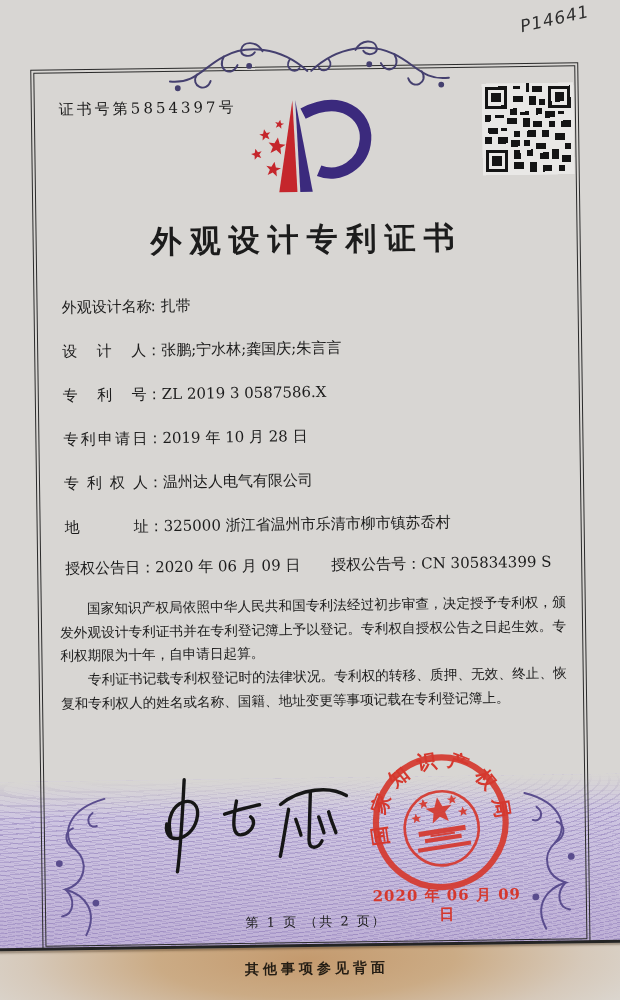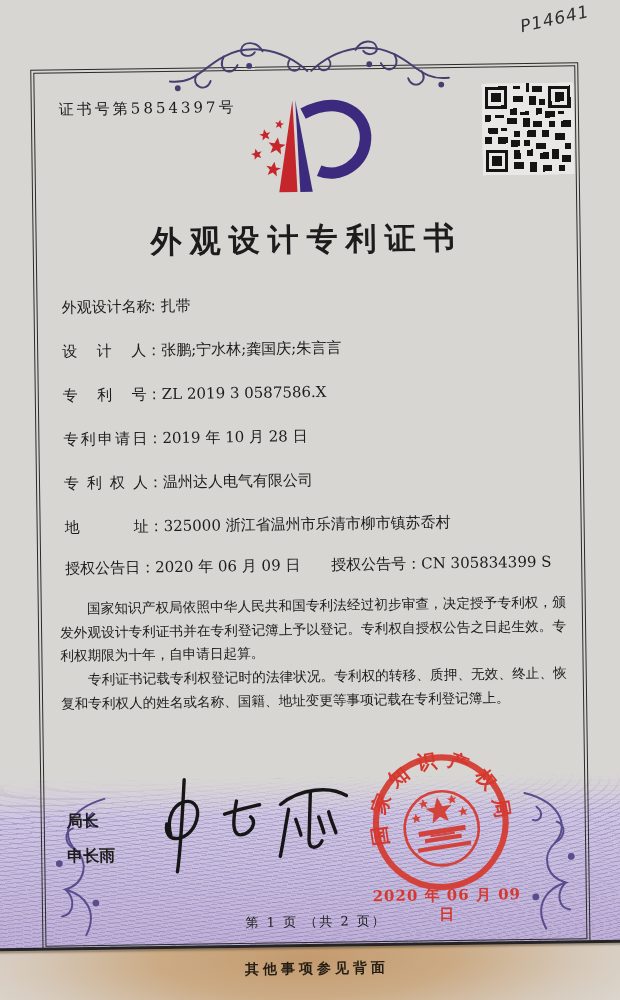--- a/index.html
+++ b/index.html
@@ -221,24 +221,20 @@
       <g stroke="#5a4d8e" fill="none" stroke-width="2" stroke-linecap="round">
         <path d="M60,6 C22,16 16,42 30,56 C44,69 40,90 20,96 C40,102 52,119 40,142"></path>
         <path d="M30,56 C20,51 18,39 28,35"></path>
         <path d="M20,96 C30,106 28,121 16,123"></path>
         <path d="M48,20 C40,26 44,36 52,33"></path>
         <circle cx="14" cy="70" r="2.4" fill="#5a4d8e"></circle>
         <circle cx="50" cy="110" r="2.4" fill="#5a4d8e"></circle>
       </g>
     </svg>
 
-    <div class="sig-block">
-      <div>局长</div>
-      <div class="line2">申长雨</div>
-    </div>
 
     <svg class="sig-svg" viewBox="0 0 235 112">
       <g stroke="#161616" fill="none" stroke-width="3.4" stroke-linecap="round">
         <path d="M38,62 C28,24 72,16 64,46 C58,68 30,72 34,50"></path>
         <path d="M52,6 C50,35 48,72 44,98"></path>
         <path d="M104,28 C100,48 98,66 112,61 C121,57 123,48 118,44"></path>
         <path d="M92,41 C104,37 116,34 127,32"></path>
         <path d="M148,32 C168,16 198,14 214,24"></path>
         <path d="M178,20 L176,68 C176,78 185,77 189,69"></path>
         <path d="M156,37 C152,57 150,71 147,84"></path>

